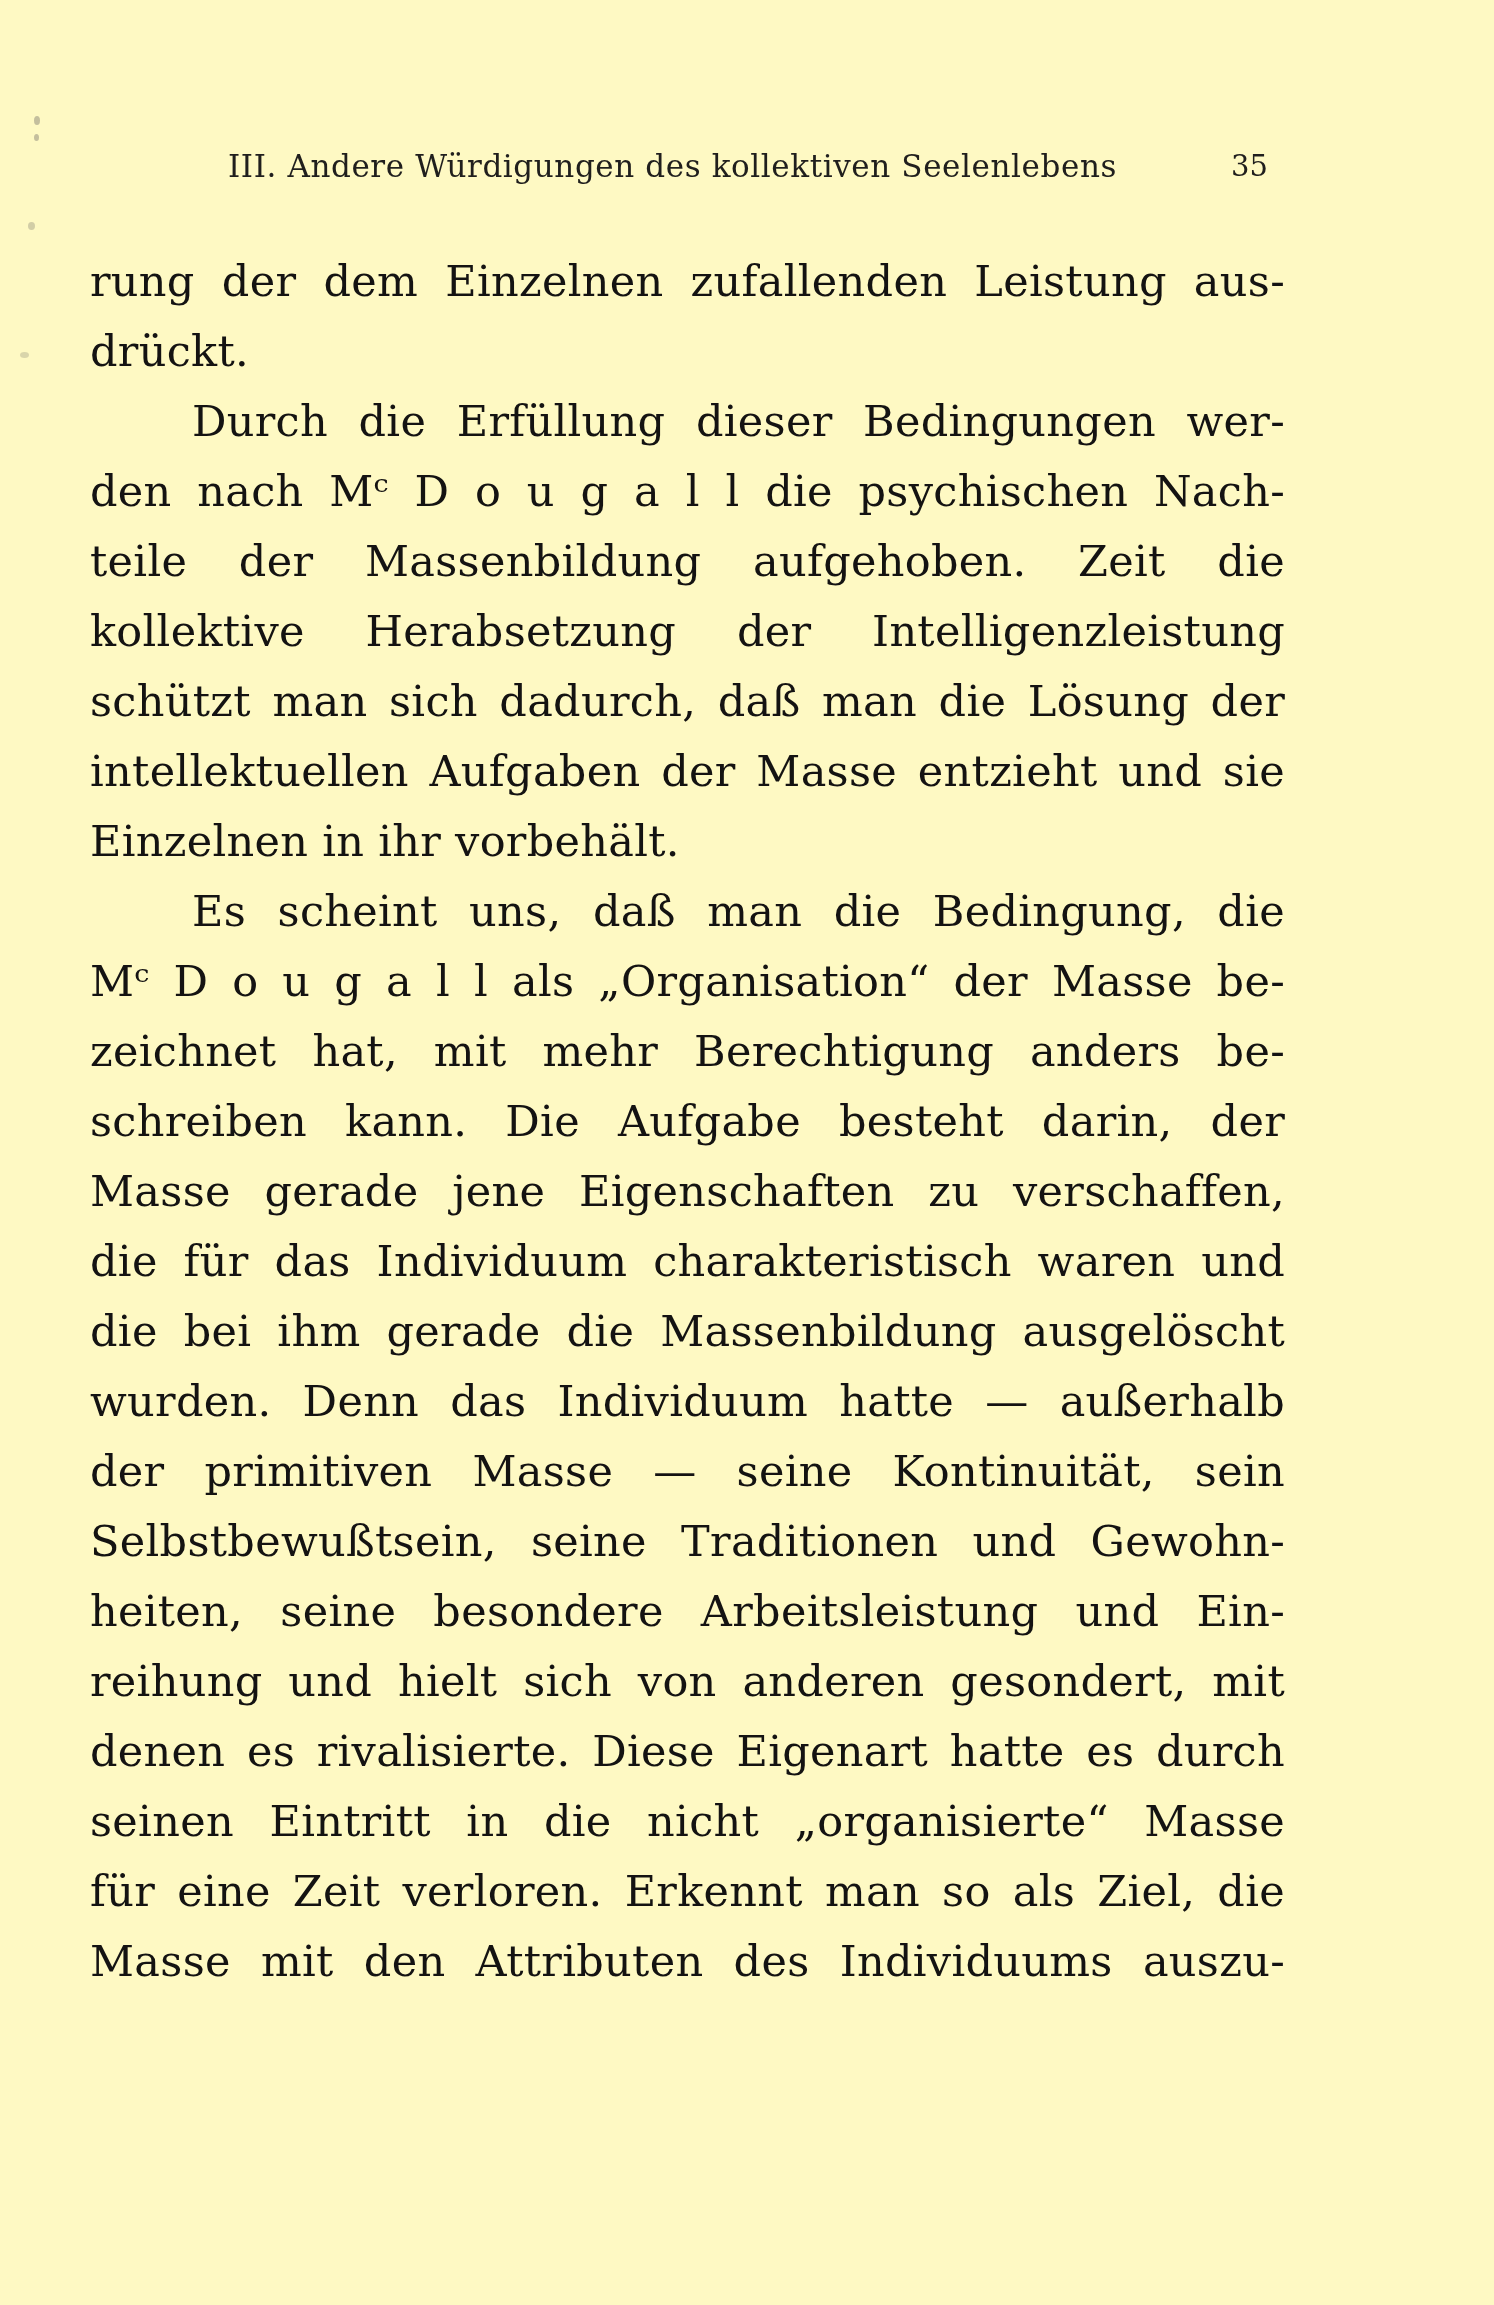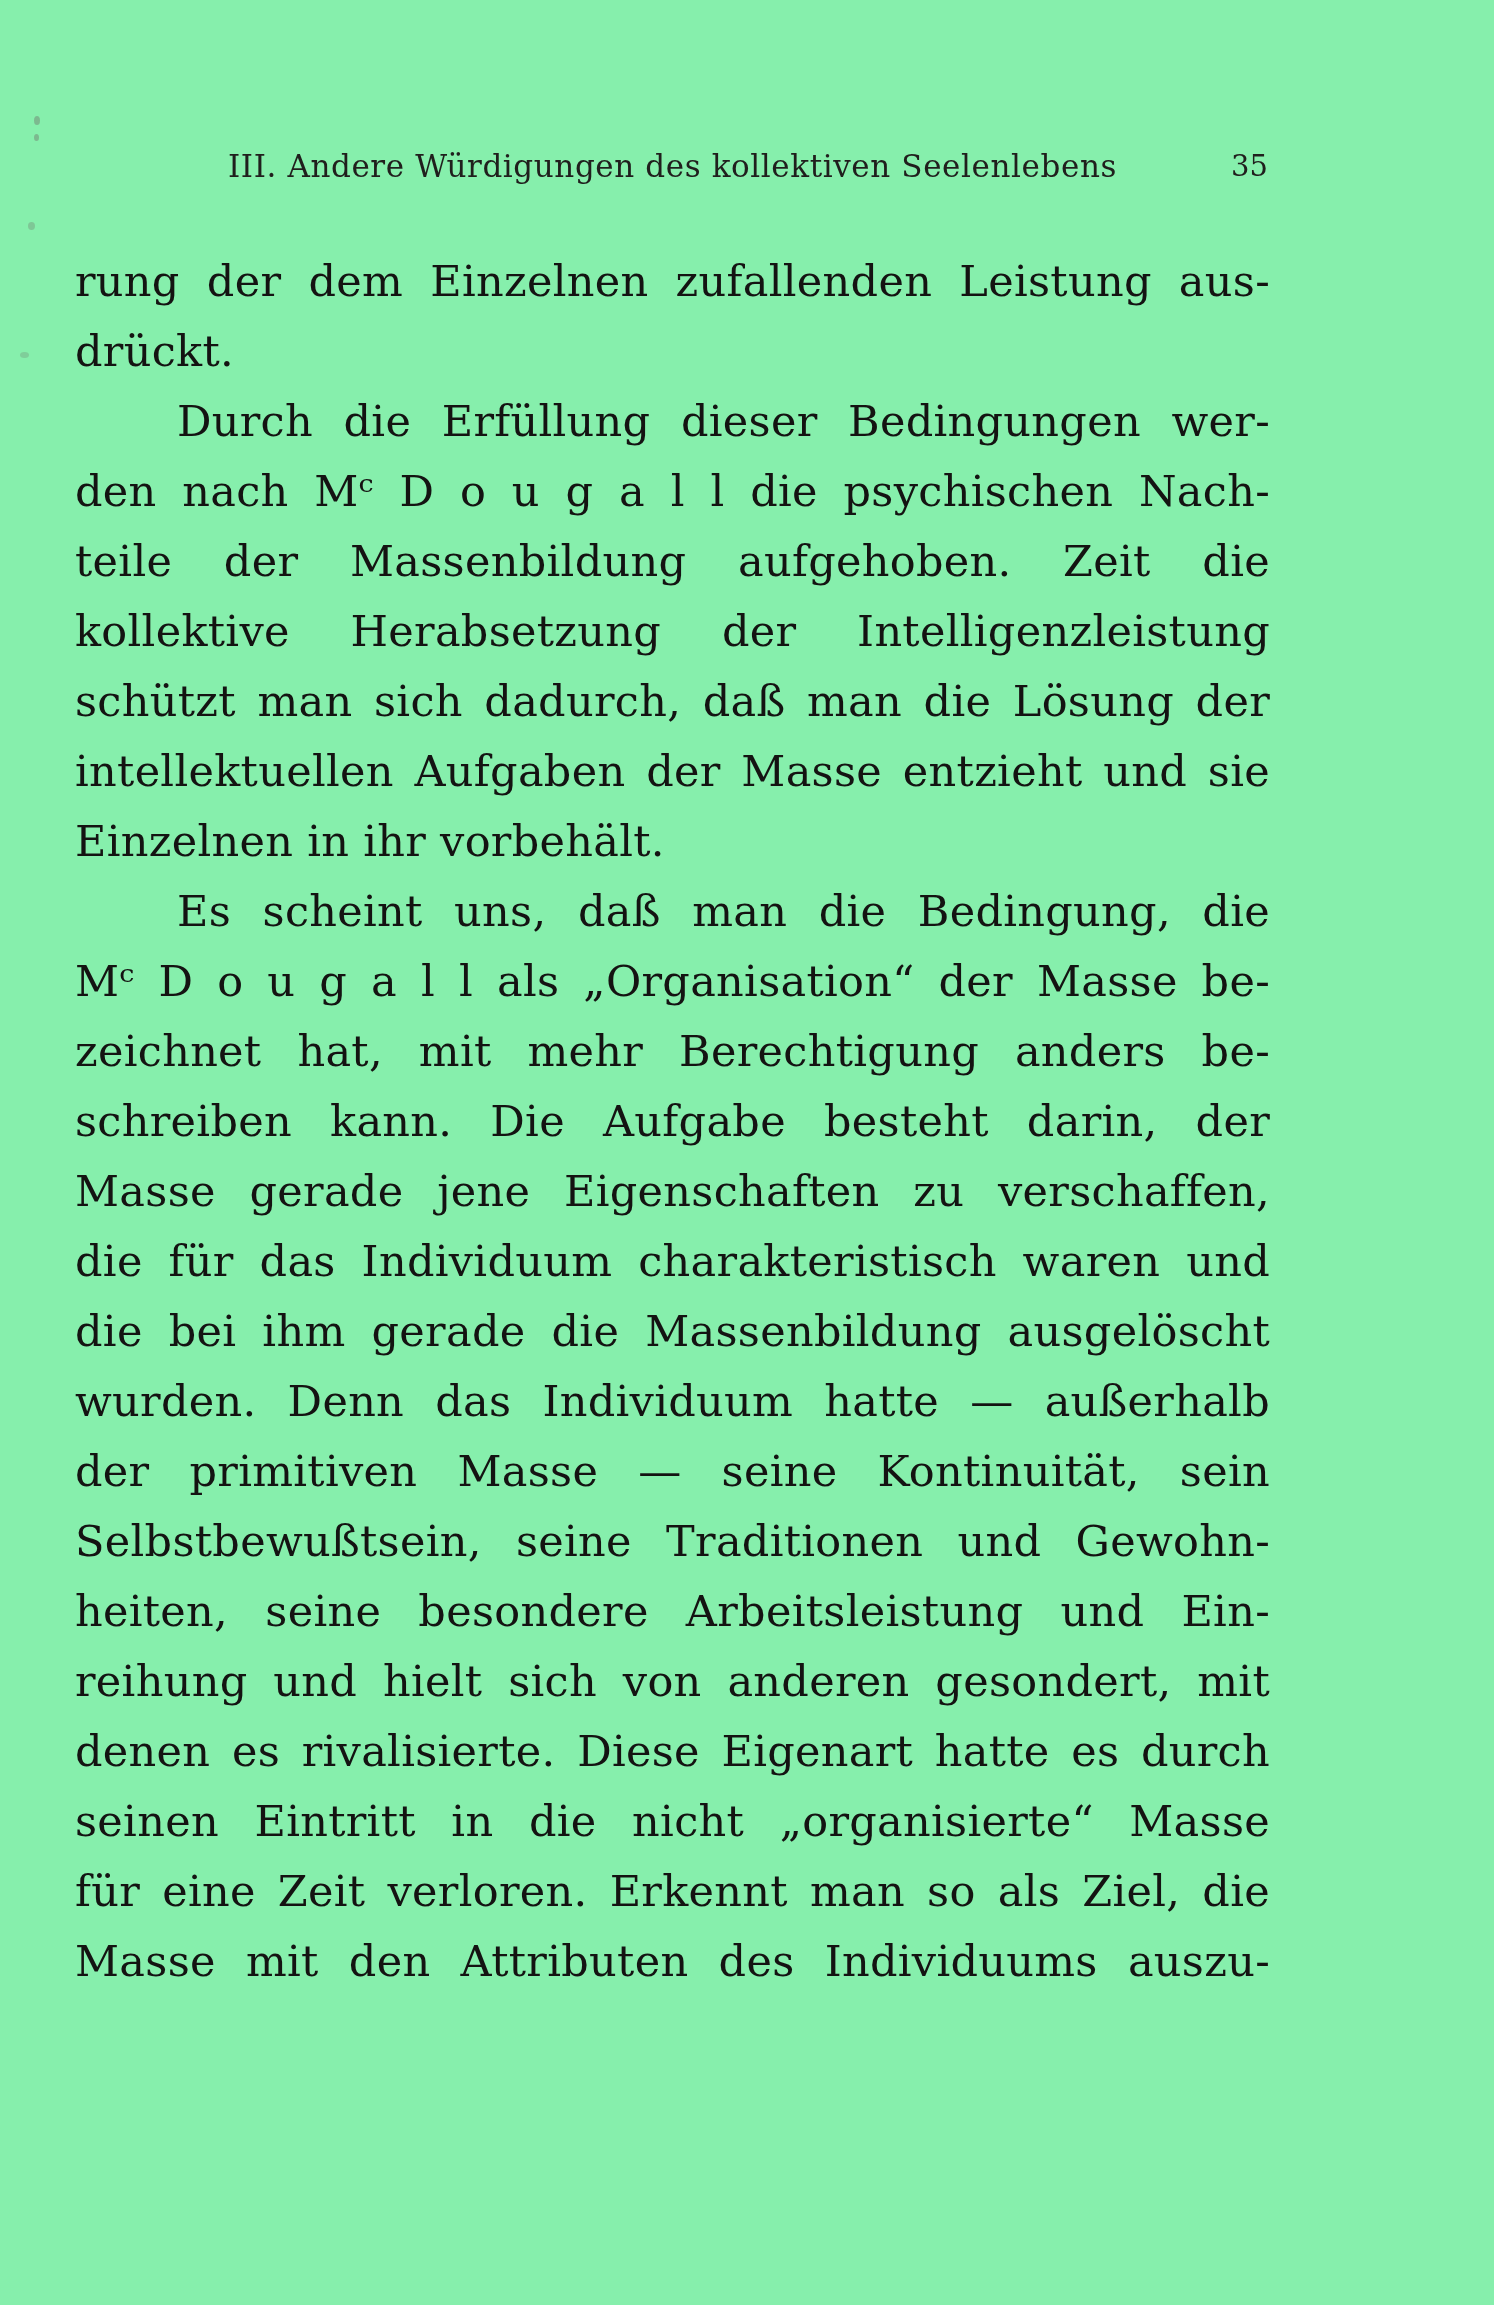--- a/index.html
+++ b/index.html
@@ -5,21 +5,21 @@
   html, body {
     margin: 0;
     padding: 0;
     background: #e9e7e2;
   }
   .page {
     position: relative;
     width: 1494px;
     height: 2305px;
     margin: 0 auto;
-    background: #86efac;
+    background: #fef9c3;
     overflow: hidden;
     font-family: "DejaVu Serif", "Liberation Serif", serif;
     color: #161514;
   }
   
   .running-head {
     position: absolute;
     left: 75px;
     top: 148px;
     width: 1195px;
@@ -33,21 +33,21 @@
   .page-number {
     position: absolute;
     right: 2px;
     top: 1px;
     font-size: 29px;
     letter-spacing: 0;
   }
   
   .text-block {
     position: absolute;
-    left: 75px;
+    left: 90px;
     top: 246px;
     width: 1195px;
     font-size: 43px;
     line-height: 70px;
     letter-spacing: 0.3px;
     color: #141312;
   }
   .line {
     text-align: left;
   }

